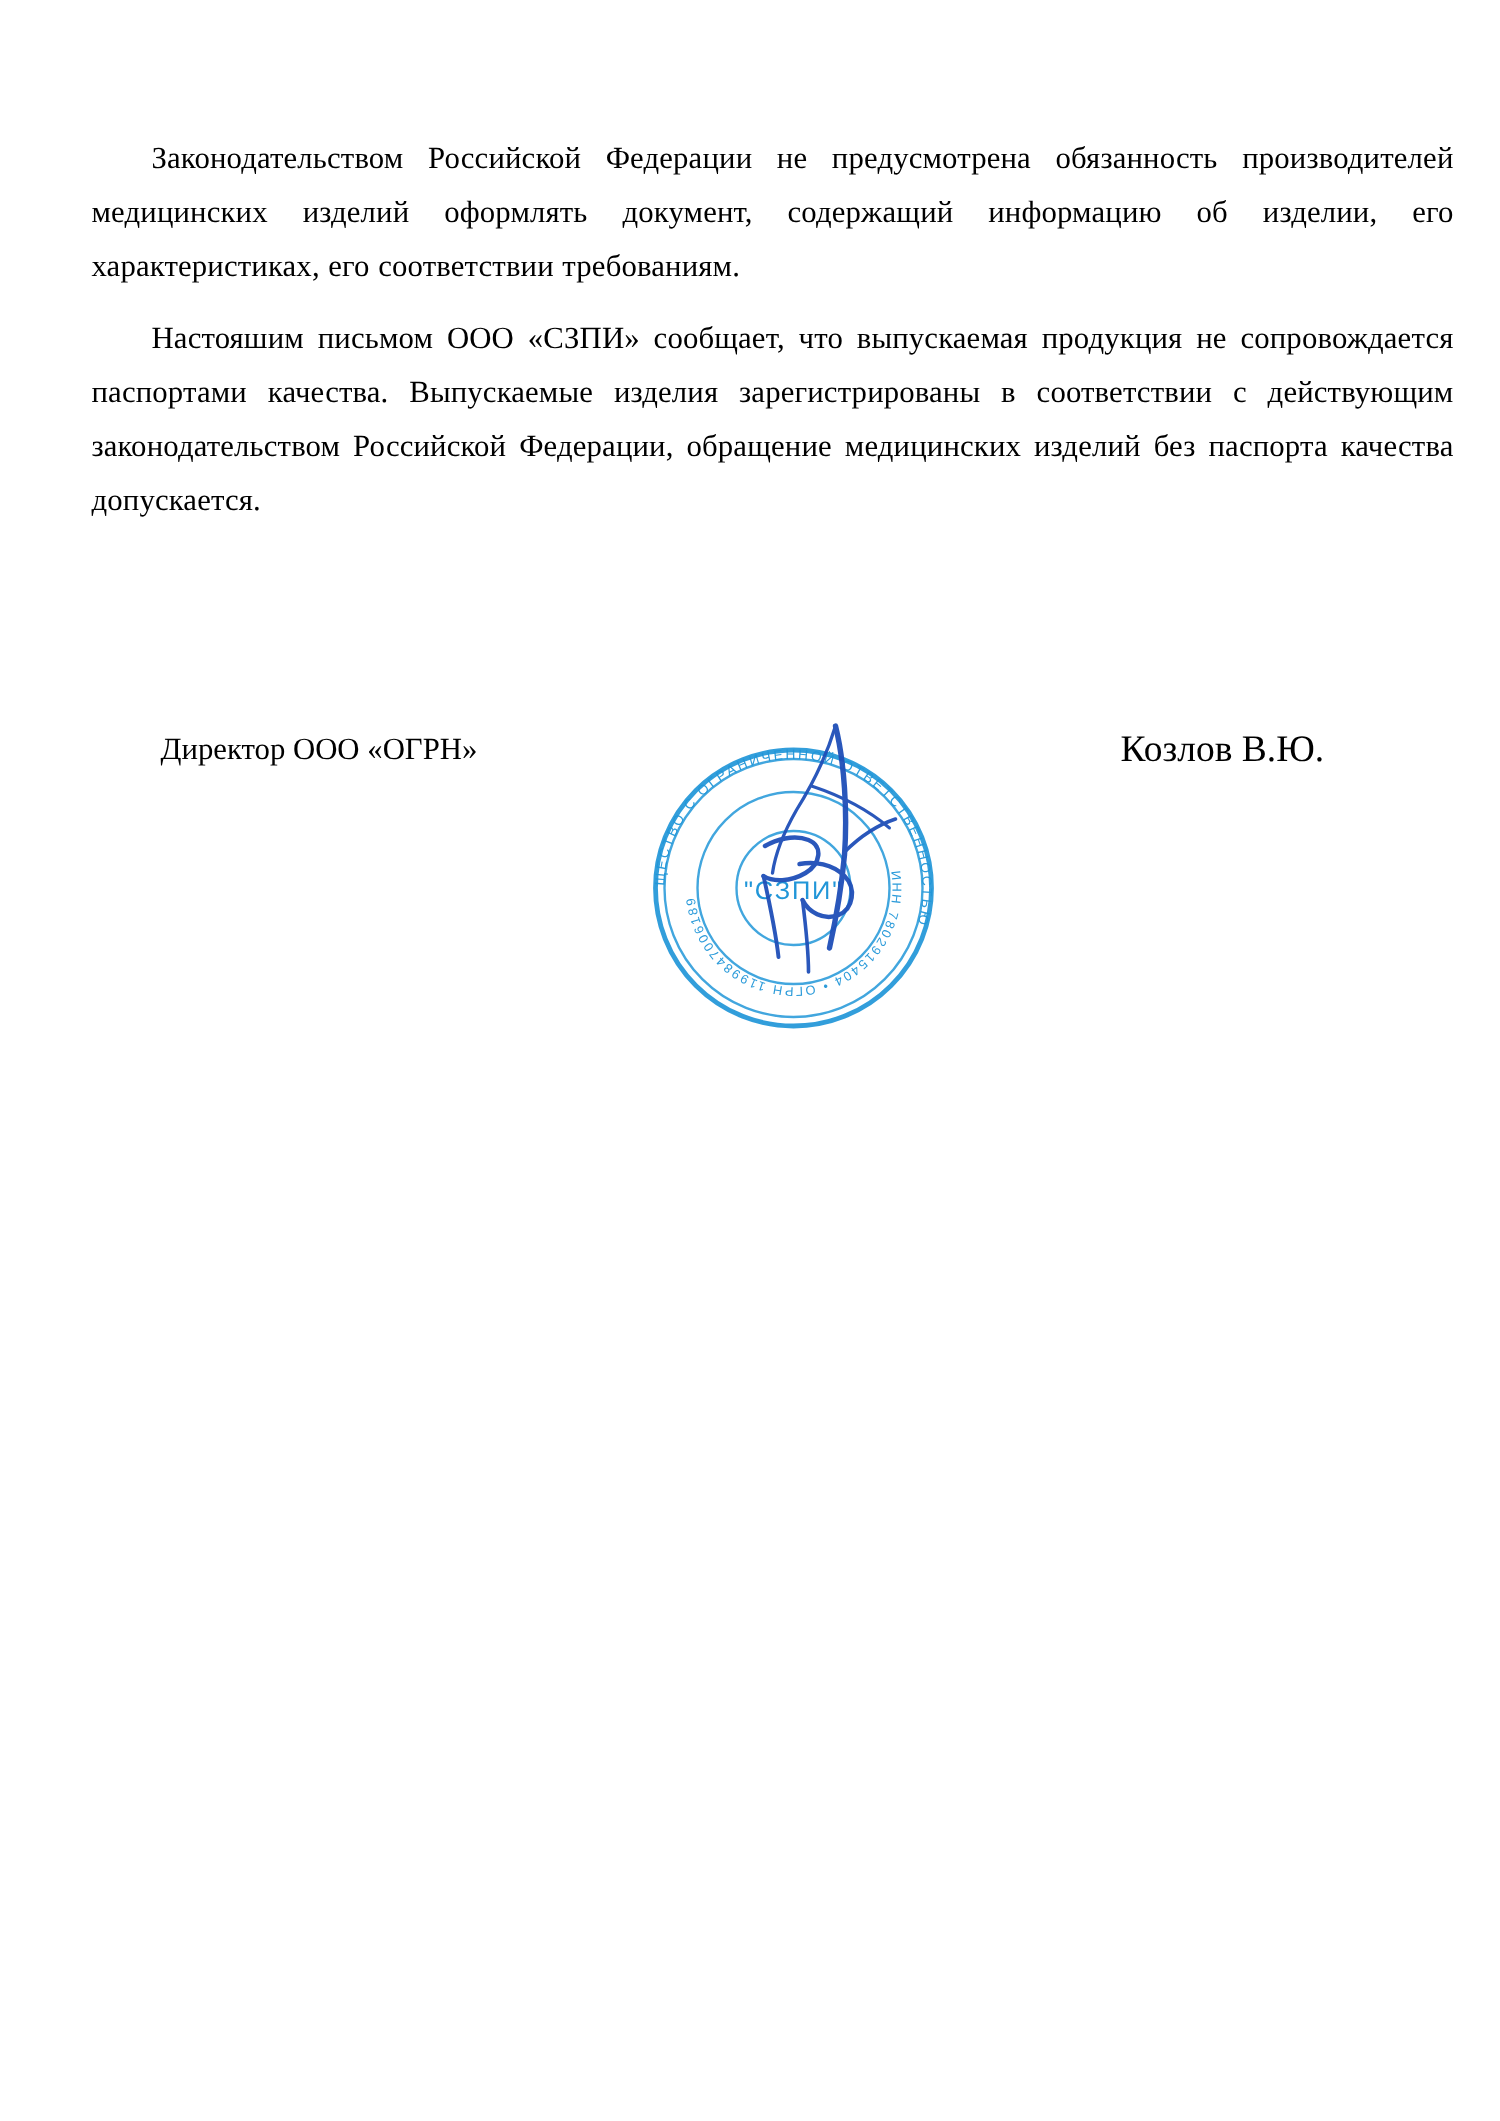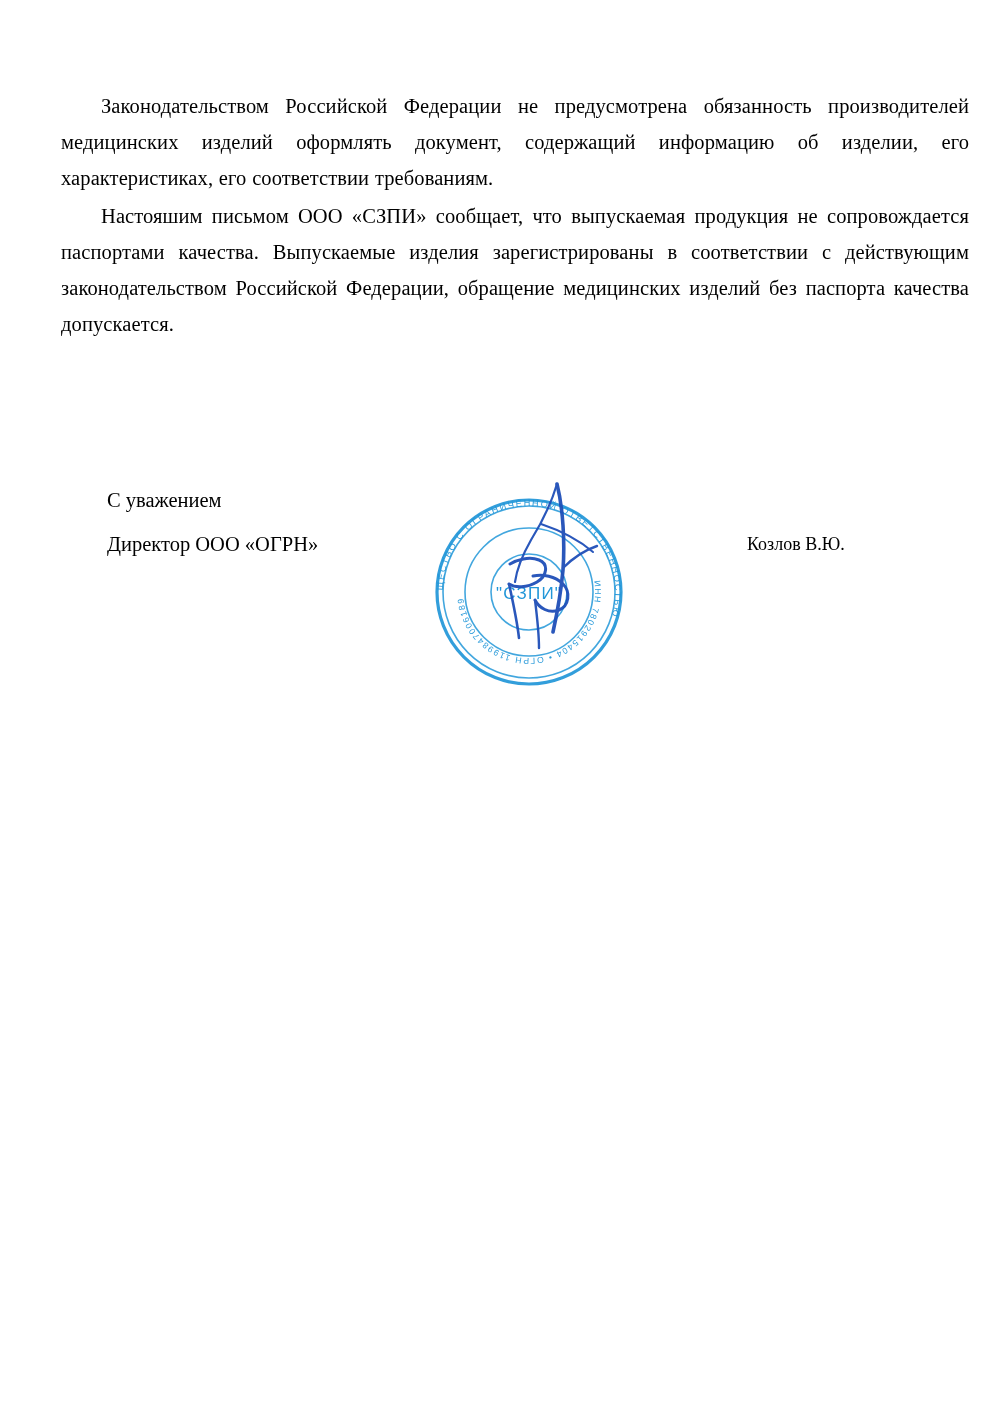--- a/index.html
+++ b/index.html
@@ -31,42 +31,42 @@
     margin: 0 0 0 0;
     text-align: justify;
     text-justify: inter-word;
     text-indent: 40px;
     font-size: 20.5px;
     line-height: 36px;
     letter-spacing: 0.1px;
     word-spacing: 0.5px;
   }
   p.para + p.para {
-    margin-top: 2px;
+    margin-top: 12px;
   }
   .signature-block {
     position: absolute;
     left: 92px;
     top: 478px;
     width: 860px;
   }
   .sig-line {
     font-size: 20.5px;
     line-height: 44px;
     white-space: nowrap;
   }
   .sig-row {
     position: relative;
     height: 44px;
   }
   .sig-name {
     position: absolute;
     left: 640px;
     top: 0;
-    font-size: 18px;
+    font-size: 25px;
     line-height: 44px;
     white-space: nowrap;
   }
   .stamp-wrap {
     position: absolute;
     left: 398px;
     top: 464px;
     width: 232px;
     height: 235px;
   }
@@ -78,21 +78,20 @@
 <body>
 
 <div class="page">
 
   <div class="body-text">
     <p class="para">Законодательством Российской Федерации не предусмотрена обязанность производителей медицинских изделий оформлять документ, содержащий информацию об изделии, его характеристиках, его соответствии требованиям.</p>
     <p class="para">Настояшим письмом ООО «СЗПИ» сообщает, что выпускаемая продукция не сопровождается паспортами качества. Выпускаемые изделия зарегистрированы в соответствии с действующим законодательством Российской Федерации, обращение медицинских изделий без паспорта качества допускается.</p>
   </div>
 
   <div class="signature-block">
-    <div class="sig-line">С уважением</div>
     <div class="sig-row">
       <span class="sig-line">Директор ООО «ОГРН»</span>
       <span class="sig-name">Козлов В.Ю.</span>
     </div>
   </div>
 
   <div class="stamp-wrap">
     <svg width="232" height="235" viewBox="0 0 232 235" xmlns="http://www.w3.org/2000/svg">
       <defs>
         <path id="ringOuter" d="M 116,128 m -86,0 a 86,86 0 1,1 172,0 a 86,86 0 1,1 -172,0"></path>

